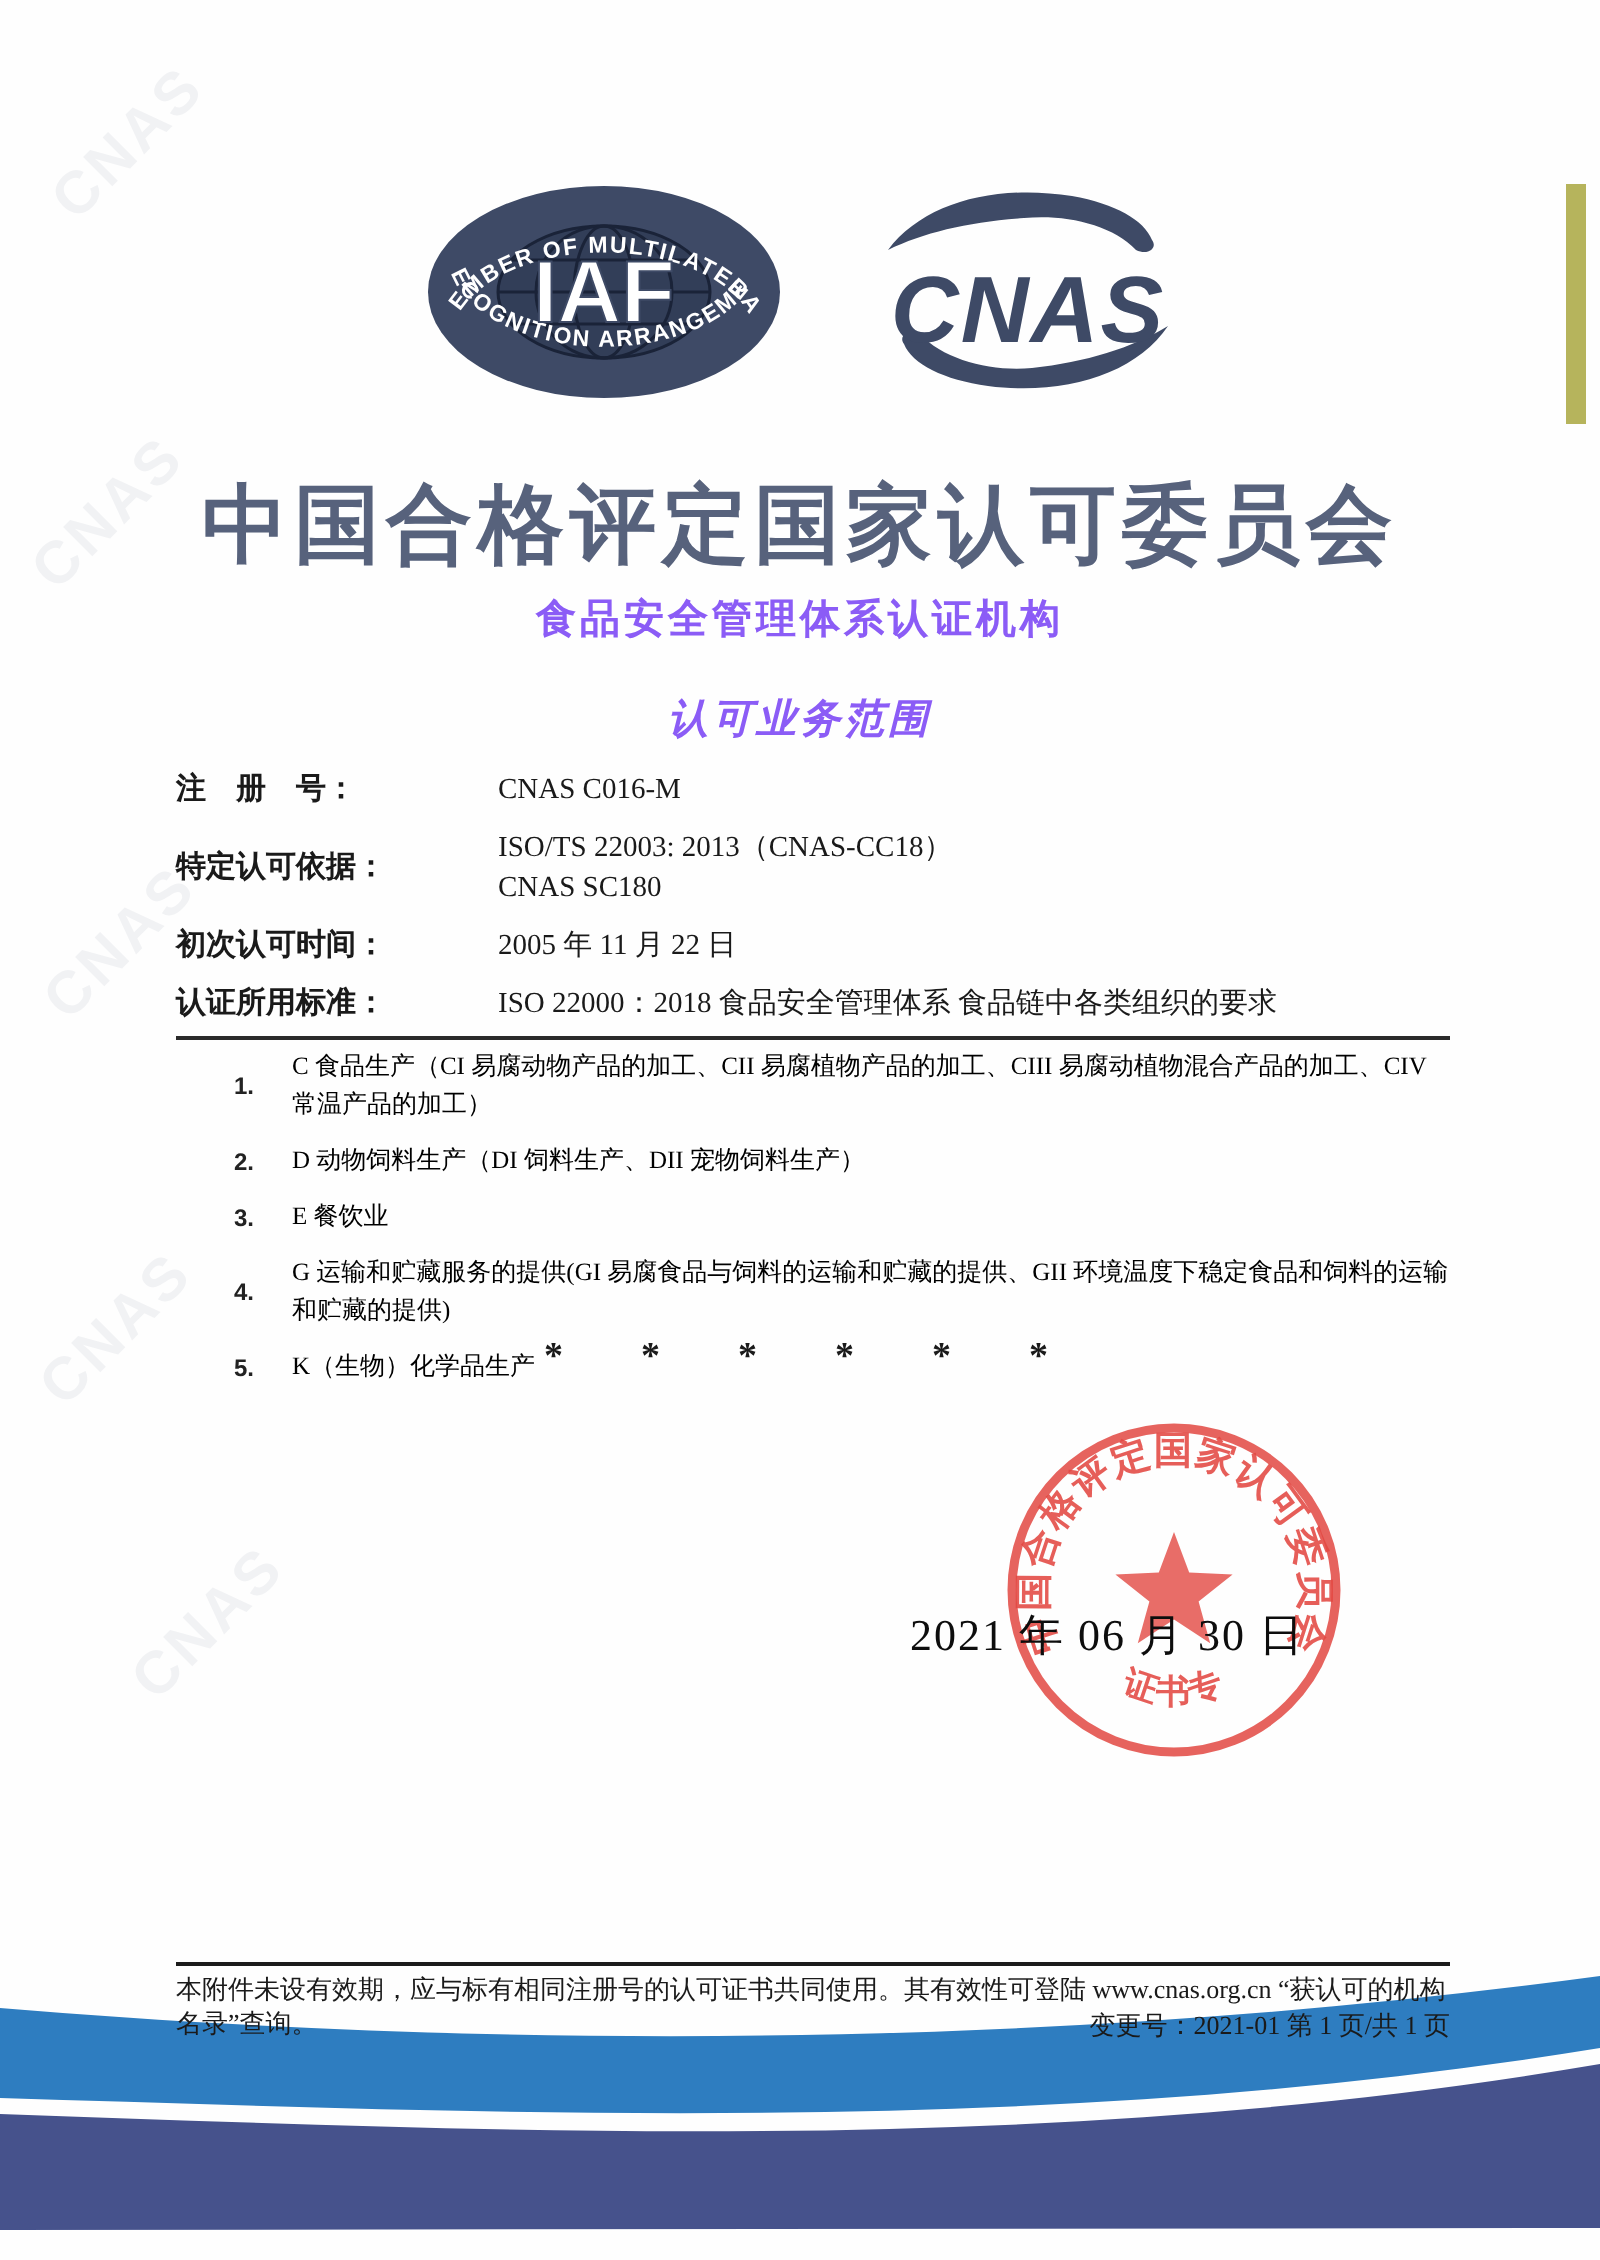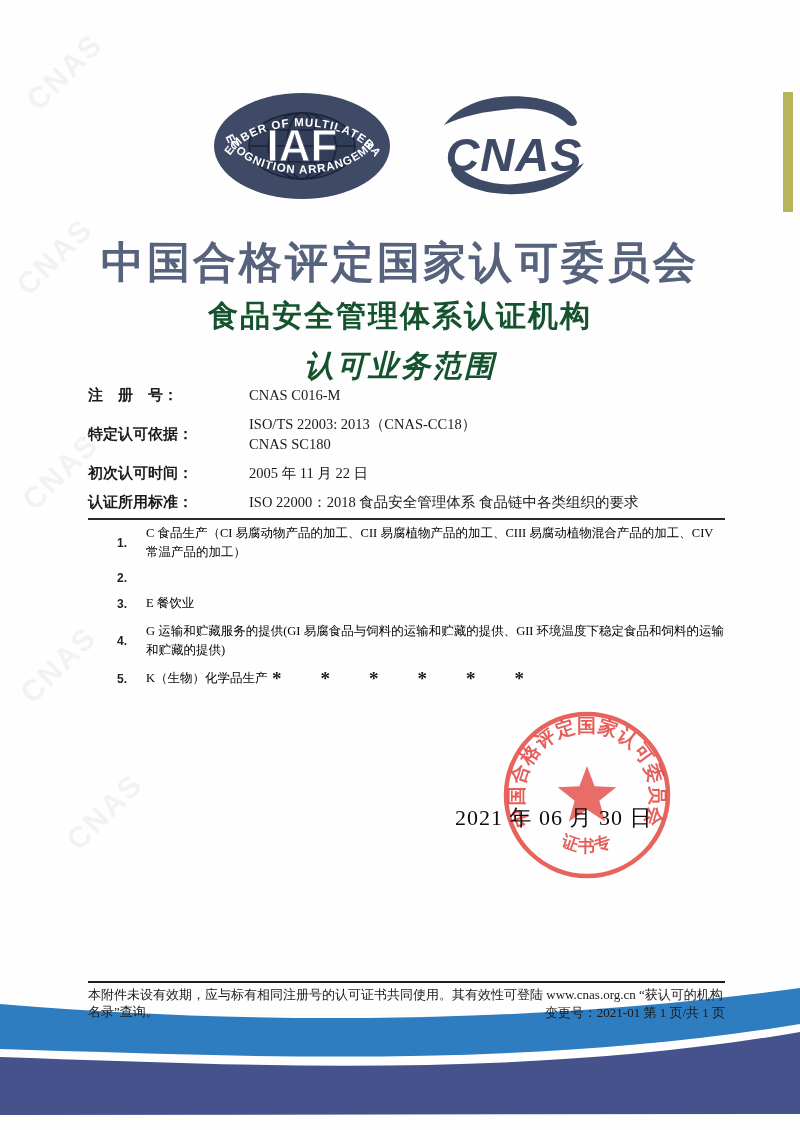--- a/index.html
+++ b/index.html
@@ -41,22 +41,22 @@
     font-size: 43px;
     letter-spacing: 3px;
     color: #57627c;
     white-space: nowrap;
   }
   .sub-title {
     position: absolute; left: 0; width: 800px;
     text-align: center;
     font-family: "Liberation Sans", sans-serif;
     font-weight: bold;
-    color: #14532d;
-    font-size: 30px;
+    color: #8b5cf6;
+    font-size: 20px;
     letter-spacing: 2px;
     white-space: nowrap;
   }
   .sub-title.s1 { top: 296px; }
   .sub-title.s2 { top: 346px; font-style: italic; }
   
   .info { position: absolute; left: 88px; top: 385px; width: 637px; }
   .info-row { display: flex; margin-bottom: 9px; align-items: center; }
   .info-label {
     width: 128px; flex: 0 0 128px;
@@ -190,20 +190,21 @@
 
   <div class="rule top-rule"></div>
 
   <div class="scope">
     <div class="scope-item">
       <div class="scope-num">1.</div>
       <div class="scope-text">C 食品生产（CI 易腐动物产品的加工、CII 易腐植物产品的加工、CIII 易腐动植物混合产品的加工、CIV 常温产品的加工）</div>
     </div>
     <div class="scope-item">
       <div class="scope-num">2.</div>
+      <div class="scope-text">D 动物饲料生产（DI 饲料生产、DII 宠物饲料生产）</div>
     </div>
     <div class="scope-item">
       <div class="scope-num">3.</div>
       <div class="scope-text">E 餐饮业</div>
     </div>
     <div class="scope-item">
       <div class="scope-num">4.</div>
       <div class="scope-text">G 运输和贮藏服务的提供(GI 易腐食品与饲料的运输和贮藏的提供、GII 环境温度下稳定食品和饲料的运输和贮藏的提供)</div>
     </div>
     <div class="scope-item">

